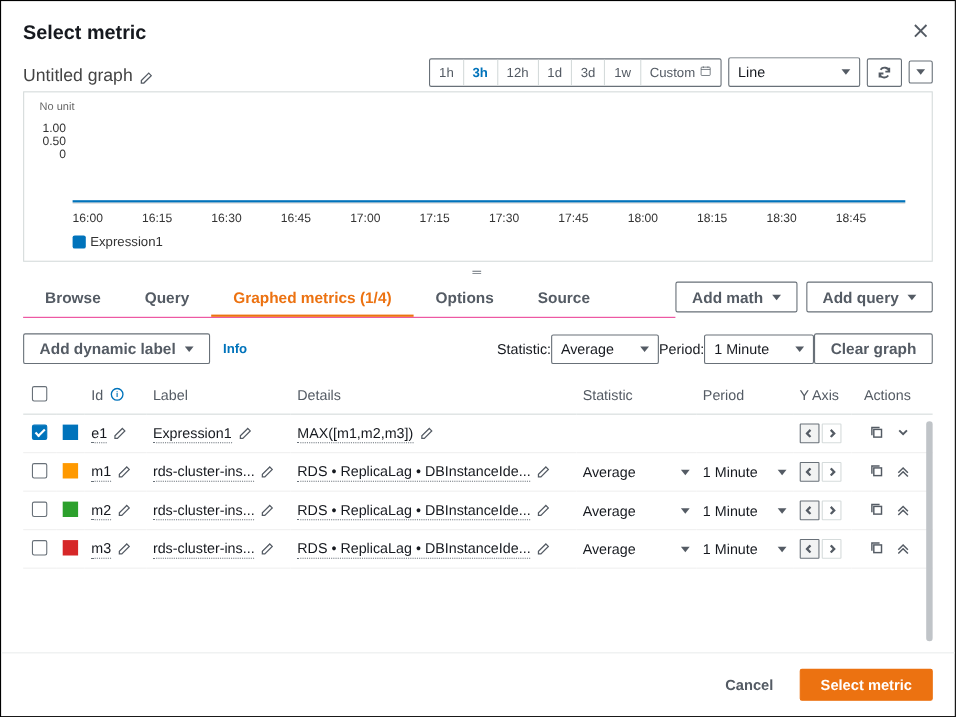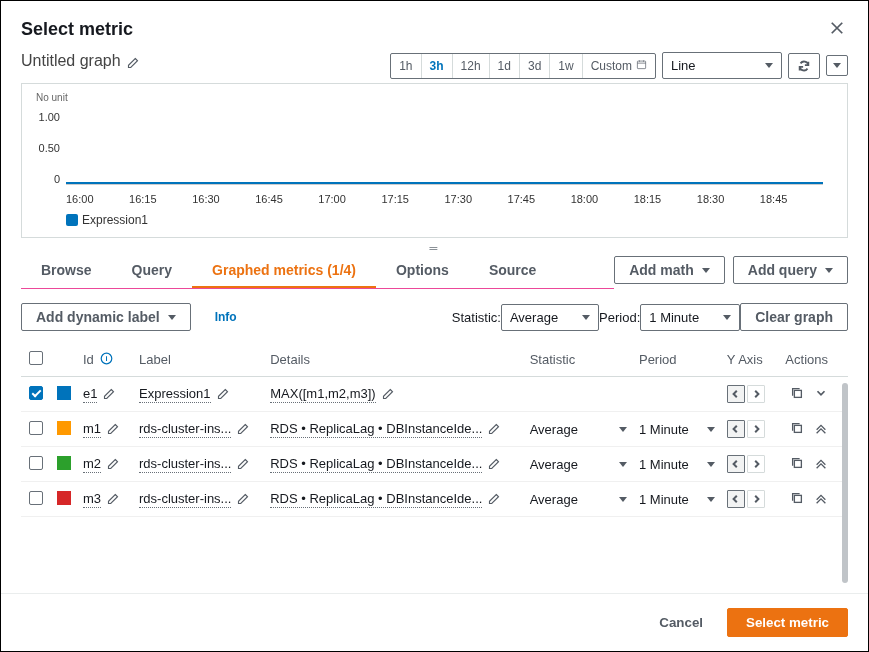--- a/index.html
+++ b/index.html
@@ -5,21 +5,21 @@
     * { box-sizing: border-box; margin: 0; padding: 0; font-family: "Amazon Ember", "Helvetica Neue", Arial, sans-serif; }
     body { background: #fff; color: #16191f; font-size: 14px; width: 869px; height: 652px; border: 1px solid #000; position: relative; overflow: hidden; }
     .modal { display: flex; flex-direction: column; height: 100%; }
     .modal-header { display: flex; justify-content: space-between; align-items: center; padding: 16px 20px 10px 20px; }
     .modal-title { font-size: 18px; font-weight: bold; }
     .close-btn { background: none; border: none; cursor: pointer; padding: 4px; }
     .close-btn svg { width: 14px; height: 14px; stroke: #545b64; stroke-width: 2; }
     
     .content { flex: 1; padding: 0 20px; overflow: hidden; display: flex; flex-direction: column; }
     
-    .top-bar { display: flex; justify-content: space-between; align-items: flex-start; margin-bottom: 4px; }
+    .top-bar { display: flex; justify-content: space-between; align-items: flex-end; margin-bottom: 4px; }
     .graph-title { font-size: 16px; color: #444; display: flex; align-items: center; gap: 6px; }
     .edit-icon { width: 12px; height: 12px; display: inline-block; }
     .edit-icon svg { width: 12px; height: 12px; stroke: #545b64; fill: none; stroke-width: 1.5; }
     
     .top-controls { display: flex; gap: 6px; align-items: center; }
     .time-range { display: flex; border: 1px solid #687078; border-radius: 2px; overflow: hidden; font-size: 12px; }
     .time-opt { padding: 5px 8px; cursor: pointer; color: #545b64; border-right: 1px solid #d5dbdb; }
     .time-opt:last-child { border-right: none; }
     .time-opt.active { color: #0073bb; font-weight: bold; }
     .time-opt.custom { display: flex; align-items: center; gap: 4px; }
@@ -29,40 +29,40 @@
     .select-ctrl.wide { min-width: 120px; justify-content: space-between; }
     .caret { width: 0; height: 0; border-left: 4px solid transparent; border-right: 4px solid transparent; border-top: 5px solid #545b64; }
     
     .icon-btn { border: 1px solid #687078; border-radius: 2px; padding: 5px 8px; background: #fff; cursor: pointer; display: flex; align-items: center; }
     .icon-btn svg { width: 14px; height: 14px; stroke: #545b64; fill: none; stroke-width: 2; }
     .icon-btn.narrow { padding: 7px 6px; }
     
     .chart-card { border: 1px solid #d5dbdb; border-radius: 0; padding: 8px 24px 10px 10px; margin-bottom: 4px; }
     .y-label { font-size: 10px; color: #666; padding-left: 4px; }
     .chart-area { position: relative; height: 90px; display: flex; }
-    .y-axis { display: flex; flex-direction: column; justify-content: space-between; font-size: 11px; color: #333; text-align: right; padding: 8px 6px 8px 0; width: 34px; }
+    .y-axis { display: flex; flex-direction: column; font-size: 11px; color: #333; text-align: right; padding: 8px 6px 8px 0; width: 34px; }
     .plot { flex: 1; position: relative; border-bottom: 1px solid #ccc; margin-bottom: 8px; }
     .plot .line { position: absolute; bottom: 0; left: 0; right: 0; height: 2px; background: #0073bb; }
     .x-axis { display: flex; font-size: 11px; color: #333; padding-left: 34px; }
     .x-tick { flex: 1; text-align: left; }
     .legend { display: flex; align-items: center; gap: 4px; padding: 8px 0 0 34px; font-size: 12px; color: #333; }
     .swatch { width: 12px; height: 12px; border-radius: 2px; }
     .swatch.blue { background: #0073bb; }
     
     .drag-handle { text-align: center; color: #687078; font-size: 11px; letter-spacing: 2px; line-height: 8px; padding-top: 2px; }
     
     .tabs-row { display: flex; justify-content: space-between; align-items: flex-start; }
     .tabs { display: flex; border-bottom: 1px solid #ec4899; flex: 1; }
     .tab { padding: 10px 20px 8px 20px; font-size: 14px; color: #545b64; cursor: pointer; border-bottom: 2px solid transparent; font-weight: bold; }
     .tab.active { color: #ec7211; border-bottom-color: #ec7211; }
     .tab-actions { display: flex; gap: 8px; padding-top: 4px; }
     .btn { border: 1px solid #687078; border-radius: 2px; padding: 5px 14px; background: #fff; cursor: pointer; font-size: 14px; font-weight: bold; color: #545b64; display: flex; align-items: center; gap: 8px; }
     
     .toolbar { display: flex; justify-content: space-between; align-items: center; padding: 14px 0 12px 0; }
-    .toolbar-left { display: flex; align-items: center; gap: 24px; }
+    .toolbar-left { display: flex; align-items: center; gap: 12px; }
     .info-link { color: #0073bb; font-size: 12px; font-weight: bold; cursor: pointer; }
     .toolbar-right { display: flex; align-items: center; }
     .field-label { font-size: 13px; color: #16191f; }
     
     .table-wrap { flex: 1; overflow: hidden; position: relative; }
     .tbl { width: 100%; border-collapse: collapse; font-size: 13px; }
     .tbl th { text-align: left; font-weight: normal; color: #545b64; padding: 8px 6px; border-bottom: 1px solid #d5dbdb; font-size: 13px; }
     .tbl td { padding: 8px 6px; border-bottom: 1px solid #f0f0f0; vertical-align: middle; }
     .tbl th.check, .tbl td.check { width: 30px; text-align: center; }
     .checkbox { width: 14px; height: 14px; border: 1px solid #687078; border-radius: 2px; display: inline-block; position: relative; cursor: pointer; background: #fff; }

